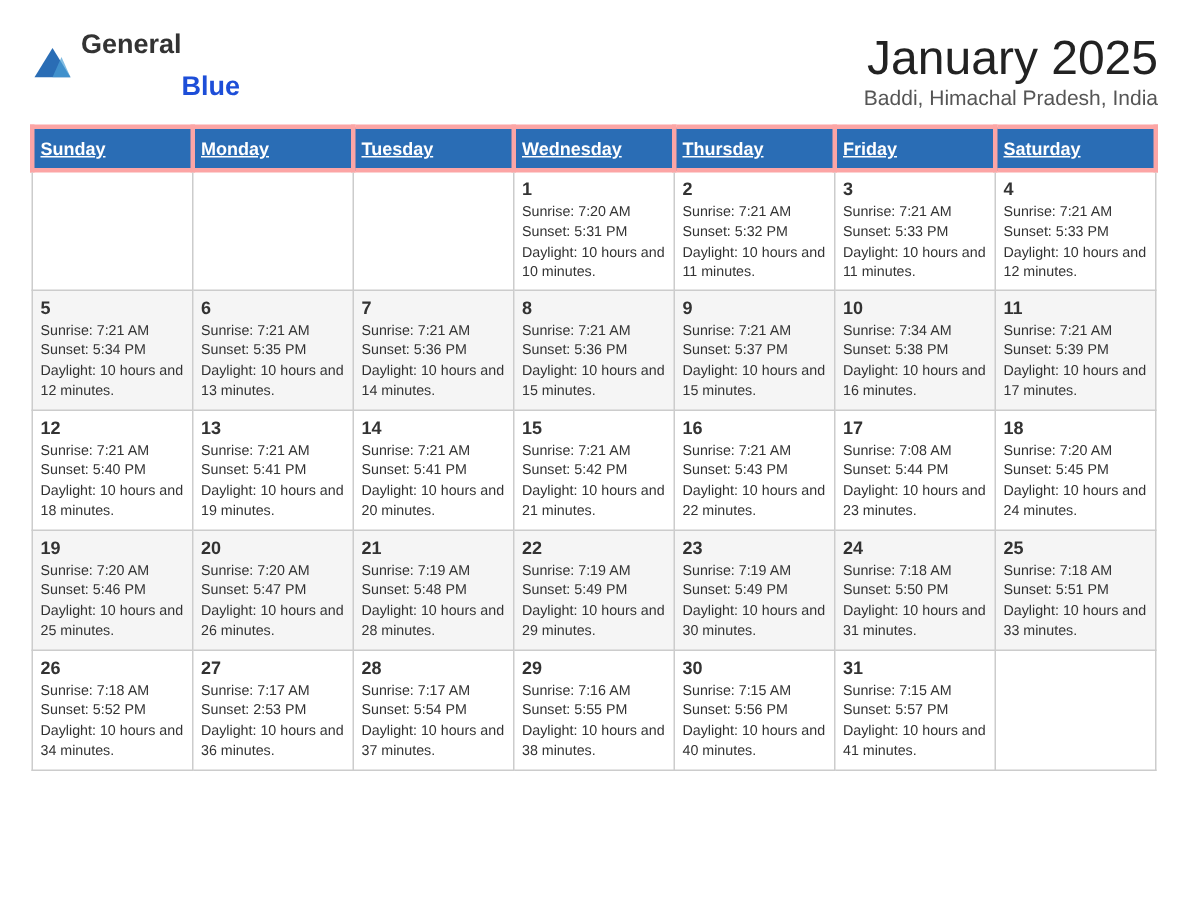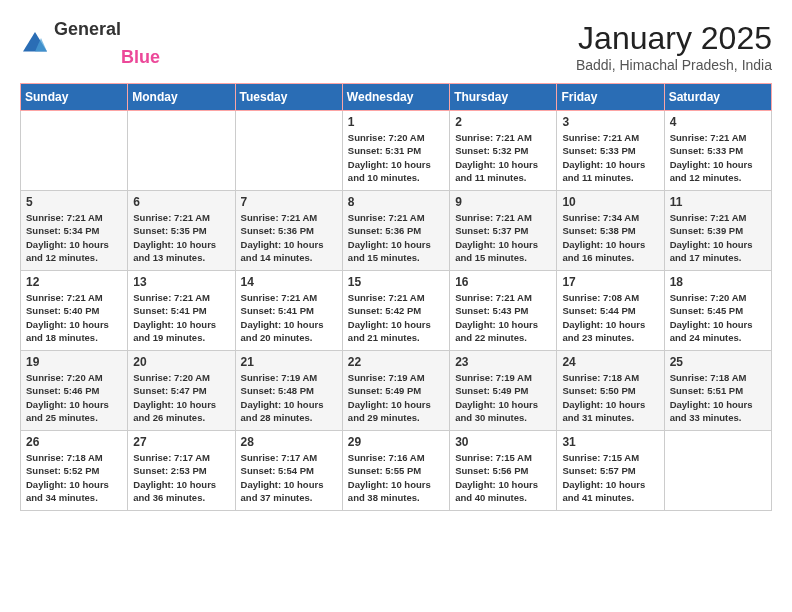--- a/index.html
+++ b/index.html
@@ -48,21 +48,22 @@
       border-collapse: collapse;
       table-layout: fixed;
     }
     thead tr th {
       background-color: #2a6db5;
       color: #fff;
       font-size: 12px;
       font-weight: bold;
       padding: 6px 4px;
       text-align: left;
-      border: 1px solid #fca5a5;
+      border: 3px solid #fca5a5;
+      text-decoration: underline;
     }
     tbody tr td {
       border: 1px solid #ccc;
       vertical-align: top;
       padding: 4px 5px;
       font-size: 10px;
       color: #333;
       height: 80px;
       background: #fff;
     }
@@ -73,38 +74,37 @@
       font-size: 12px;
       font-weight: bold;
       color: #333;
       display: block;
       margin-bottom: 2px;
     }
     .cell-info {
       font-size: 9.5px;
       line-height: 1.4;
       color: #333;
-      font-weight: bold;
     }
     .empty-cell {
       background: #fff;
     }
   </style>
 </head>
 <body>
 
 <div class="header">
   <div class="logo">
     <svg class="logo-icon" viewBox="0 0 40 40">
       <polygon points="20,4 36,30 4,30" fill="#2a6db5"></polygon>
       <polygon points="28,12 36,30 20,30" fill="#4a9fd5" opacity="0.7"></polygon>
     </svg>
     <div class="logo-text">
       <span style="font-size:18px;font-weight:bold;color:#333;">General</span>
-      <span style="font-size:18px;font-weight:bold;color:#ec4899;margin-top:28px;">Blue</span>
+      <span style="font-size:18px;font-weight:bold;color:#1d4ed8;margin-top:28px;">Blue</span>
     </div>
   </div>
   <div class="title-block">
     <div class="calendar-title">January 2025</div>
     <div class="calendar-subtitle">Baddi, Himachal Pradesh, India</div>
   </div>
 </div>
 
 <table>
   <thead>

